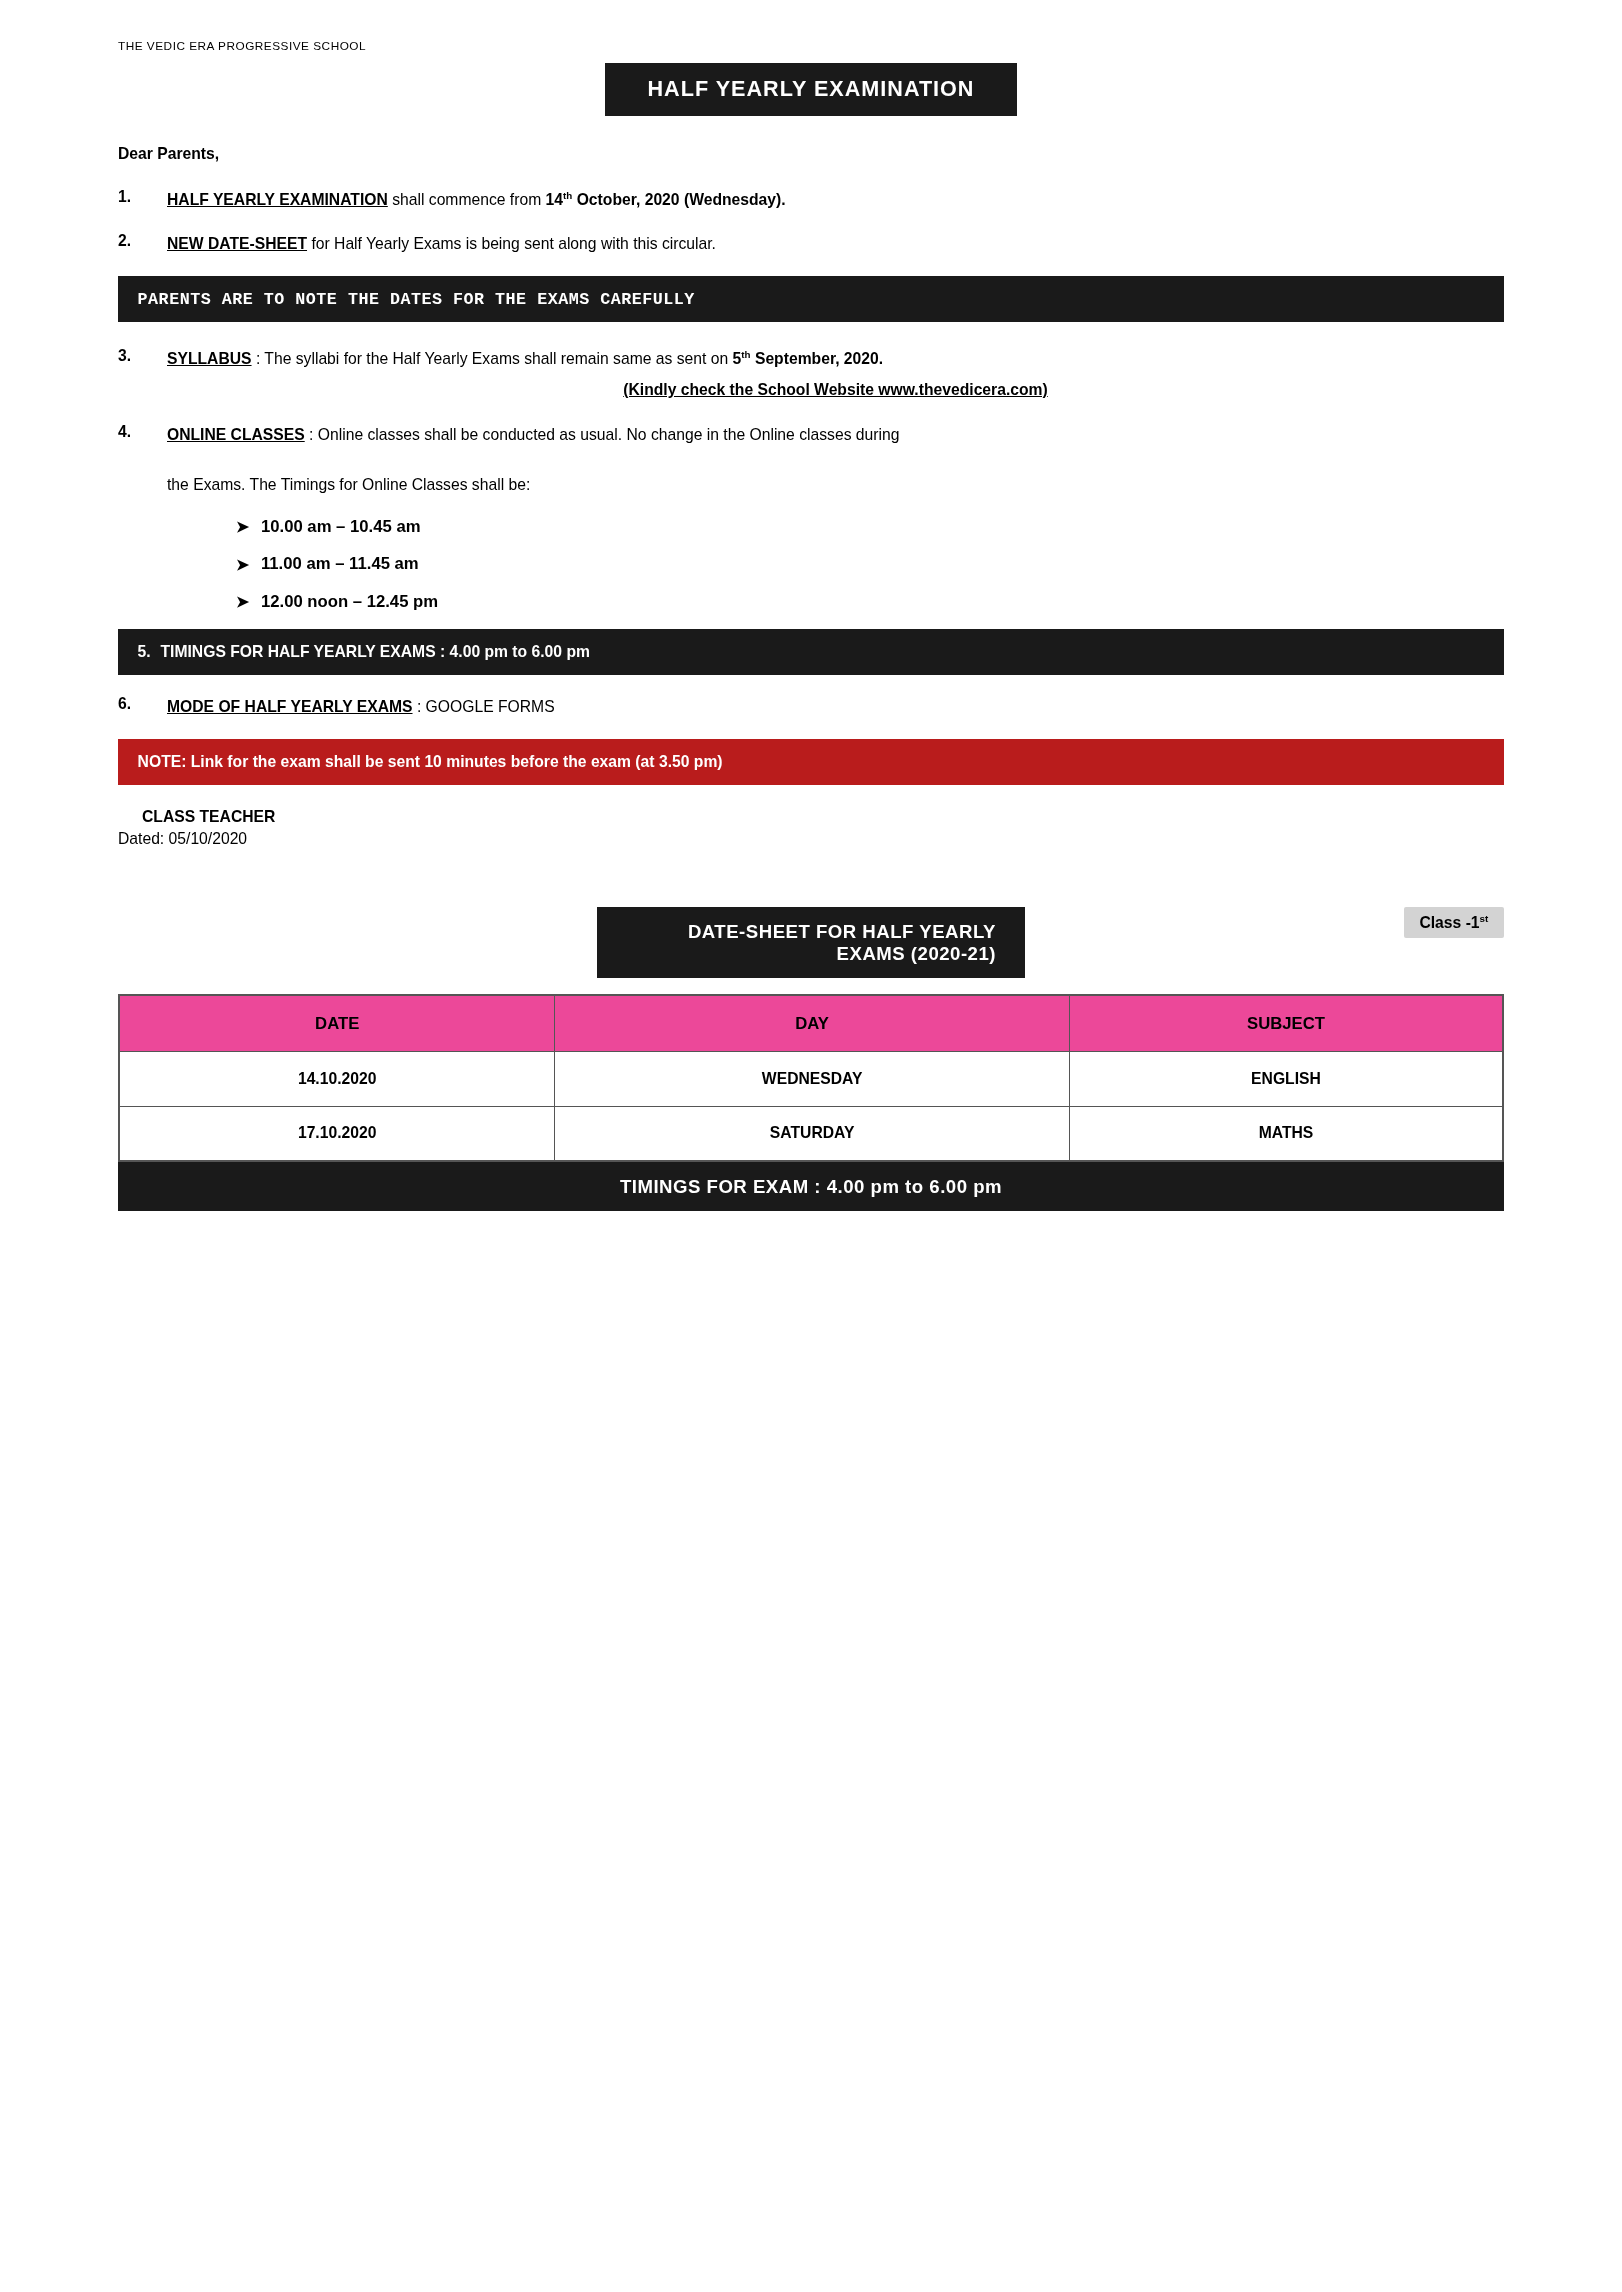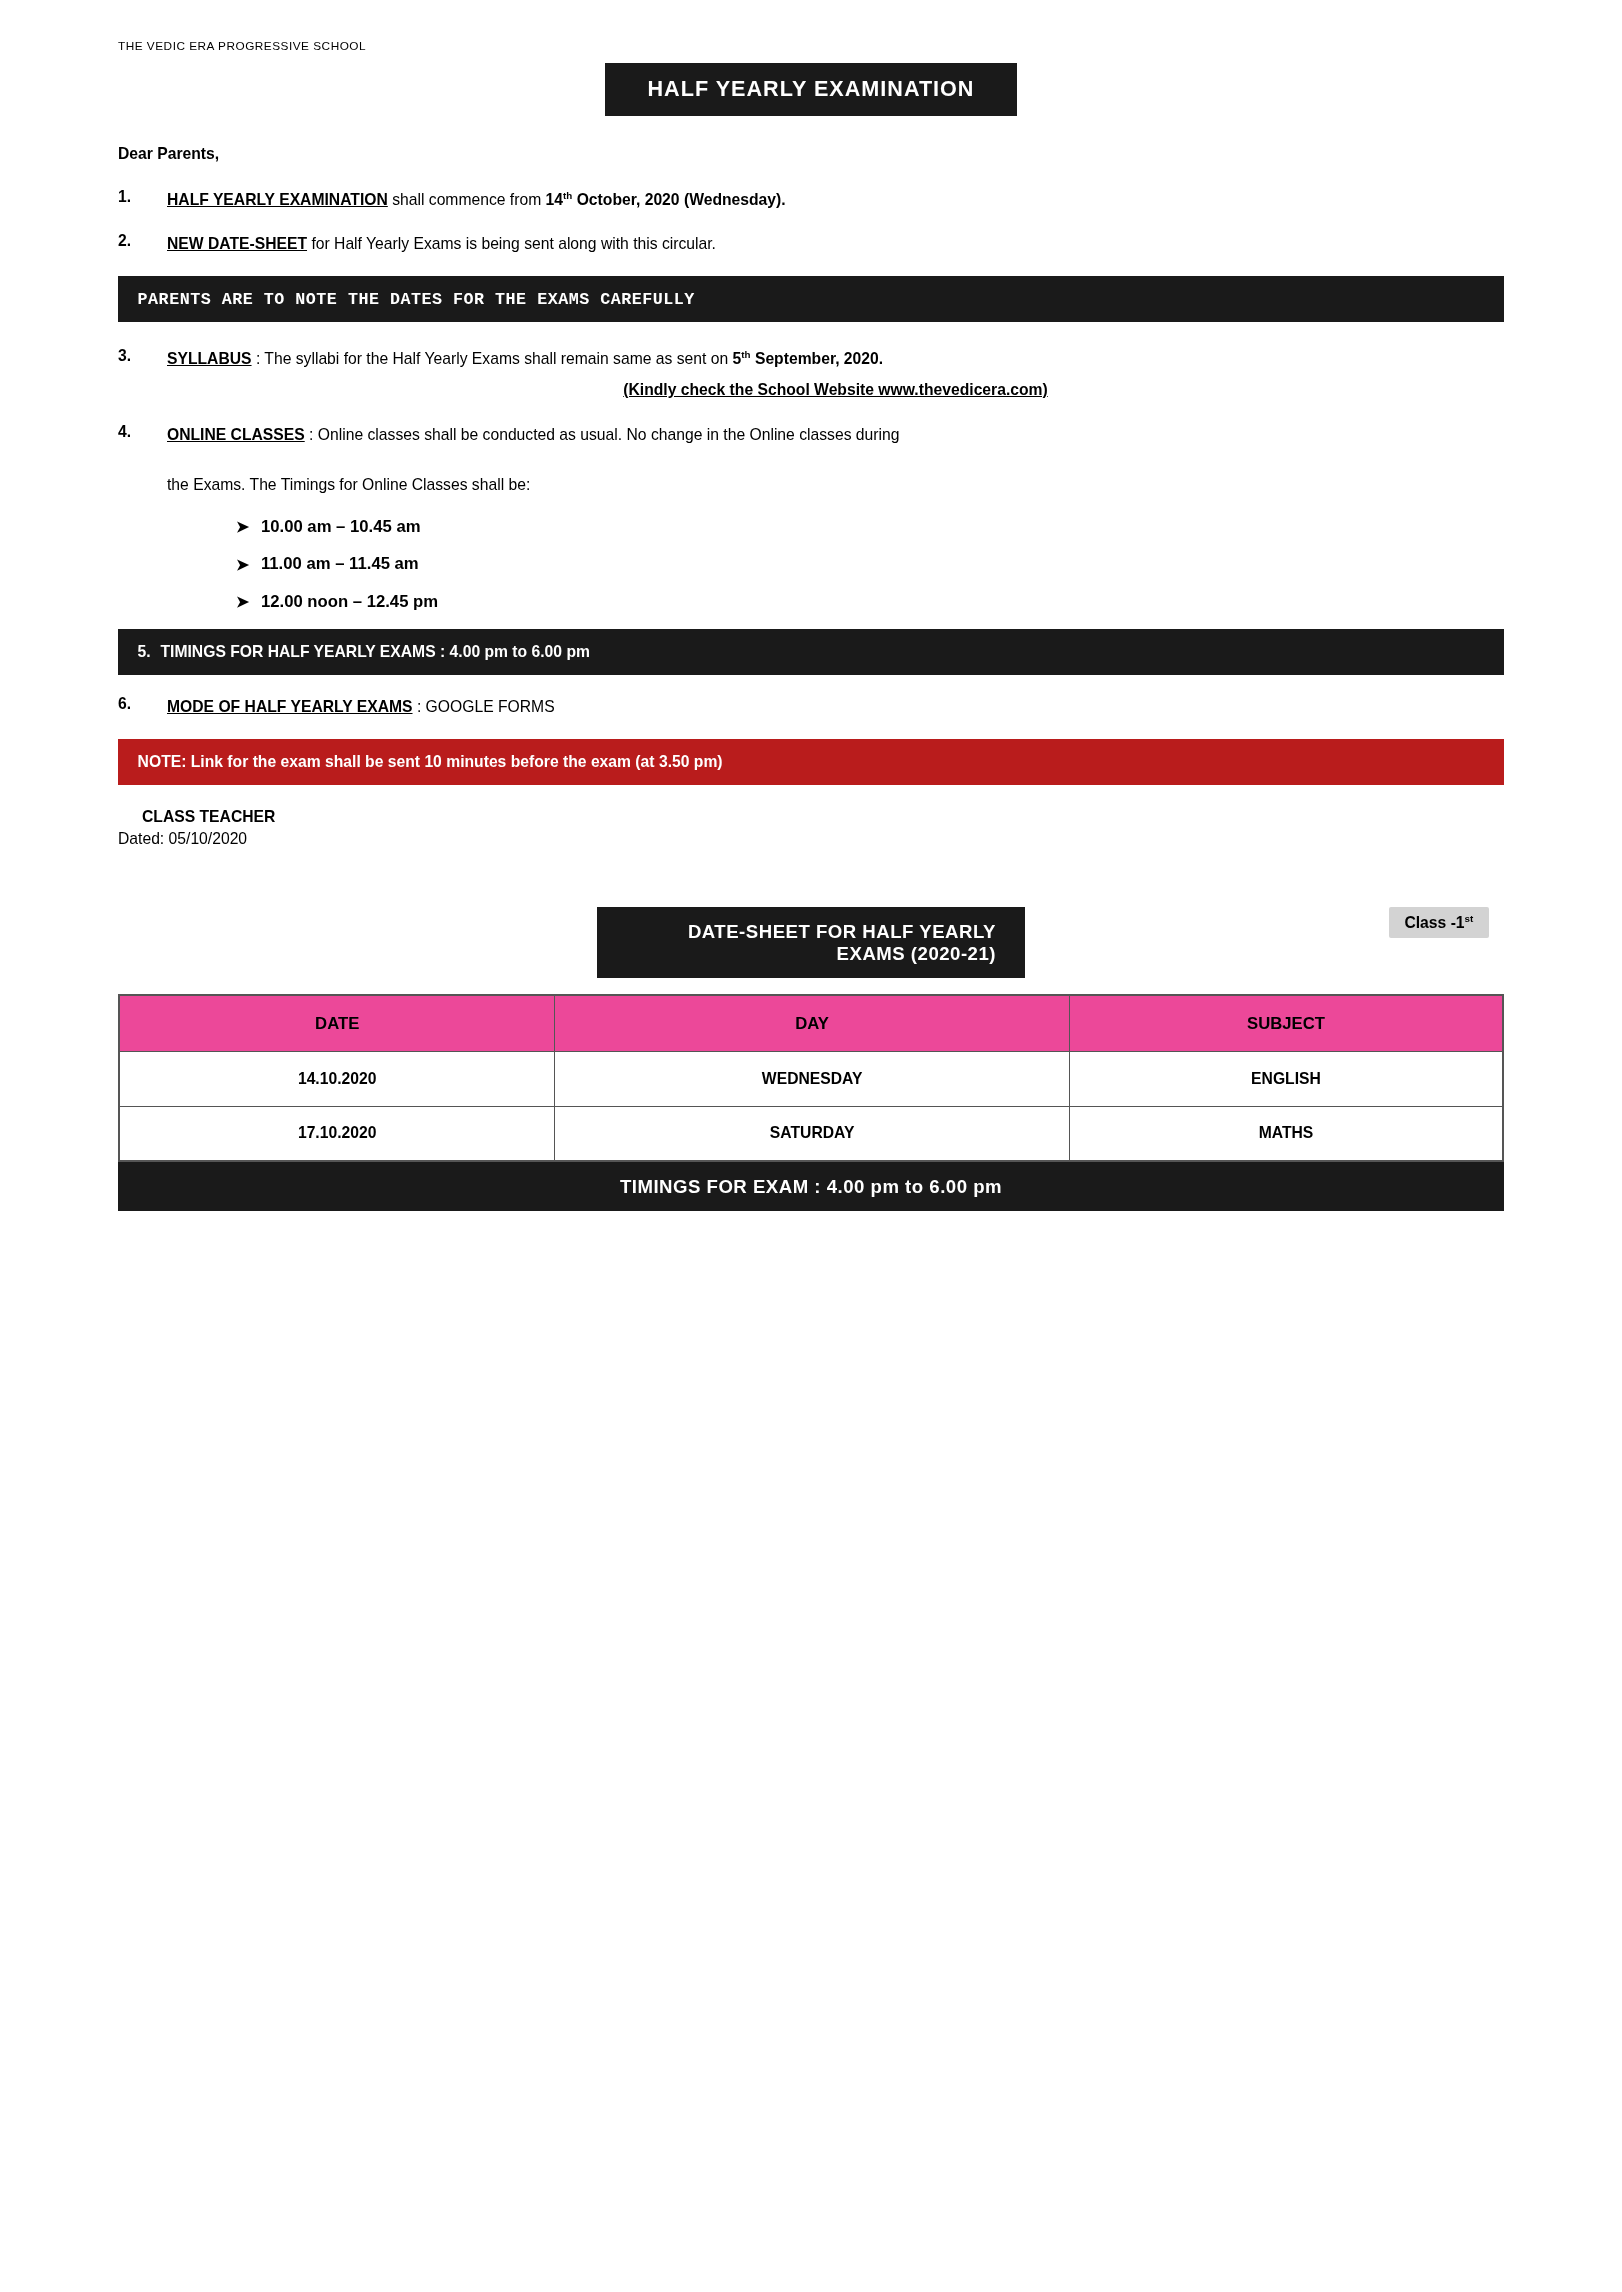--- a/index.html
+++ b/index.html
@@ -147,21 +147,21 @@
     }
 
     
     .second-section {
       margin-top: 59px;
       position: relative;
     }
 
     .class-label {
       position: absolute;
-      right: 15px;
+      right: 0;
       top: 0;
       background: #d3d3d3;
       padding: 5.9px 15.7px;
       font-size: 15.7px;
       font-weight: bold;
       font-family: Arial, sans-serif;
       border-radius: 2px;
     }
 
     .superscript {

